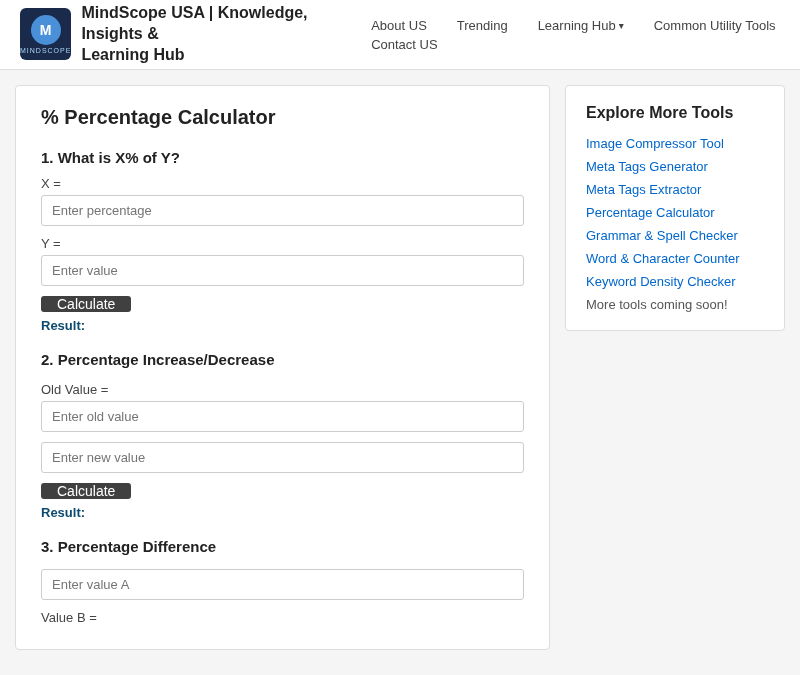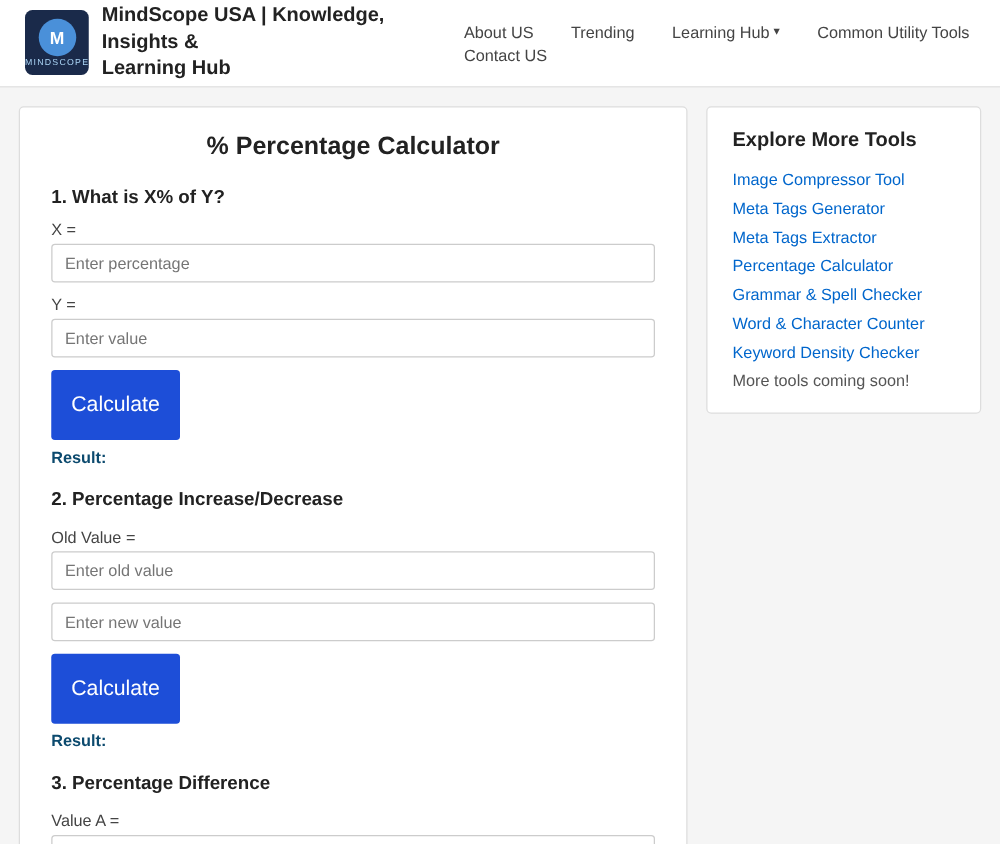--- a/index.html
+++ b/index.html
@@ -95,21 +95,21 @@
     
     .calc-card {
       background: #fff;
       border: 1px solid #ddd;
       border-radius: 4px;
       padding: 20px 25px;
       flex: 1;
       min-width: 0;
     }
     .calc-title {
-      text-align: center;
+      text-align: left;
       font-size: 20px;
       font-weight: bold;
       margin-bottom: 20px;
       color: #222;
     }
     .section-heading {
       font-size: 15px;
       font-weight: bold;
       color: #222;
       margin-bottom: 10px;
@@ -123,26 +123,26 @@
       width: 100%;
       border: 1px solid #ccc;
       border-radius: 3px;
       padding: 7px 10px;
       font-size: 13px;
       color: #3b82f6;
       margin-bottom: 10px;
       outline: none;
     }
     .calc-btn {
-      background: #1d4ed8;
+      background: #404040;
       color: #fff;
       border: none;
       border-radius: 3px;
-      padding: 18px 16px;
-      font-size: 17px;
+      padding: 0 16px;
+      font-size: 14px;
       cursor: pointer;
       margin-bottom: 6px;
     }
     .result-label {
       font-size: 13px;
       font-weight: bold;
       color: #0c4a6e;
       margin-bottom: 18px;
     }
     .section-divider {
@@ -223,21 +223,20 @@
     
     <h2 class="section-heading section-divider">2. Percentage Increase/Decrease</h2>
     <div class="field-label">Old Value =</div>
     <input class="field-input" type="text" placeholder="Enter old value" style="">
     <input class="field-input" type="text" placeholder="Enter new value" style="">
     <button class="calc-btn">Calculate</button>
     <div class="result-label">Result:</div>
 
     
     <h2 class="section-heading section-divider">3. Percentage Difference</h2>
-    <div class="field-label">Value A =</div>
     <input class="field-input" type="text" placeholder="Enter value A" style="">
     <div class="field-label">Value B =</div>
     
     
     
   </div>
 
   <div class="sidebar-card">
     <div class="sidebar-title">Explore More Tools</div>
     <a class="sidebar-link" href="#">Image Compressor Tool</a>

